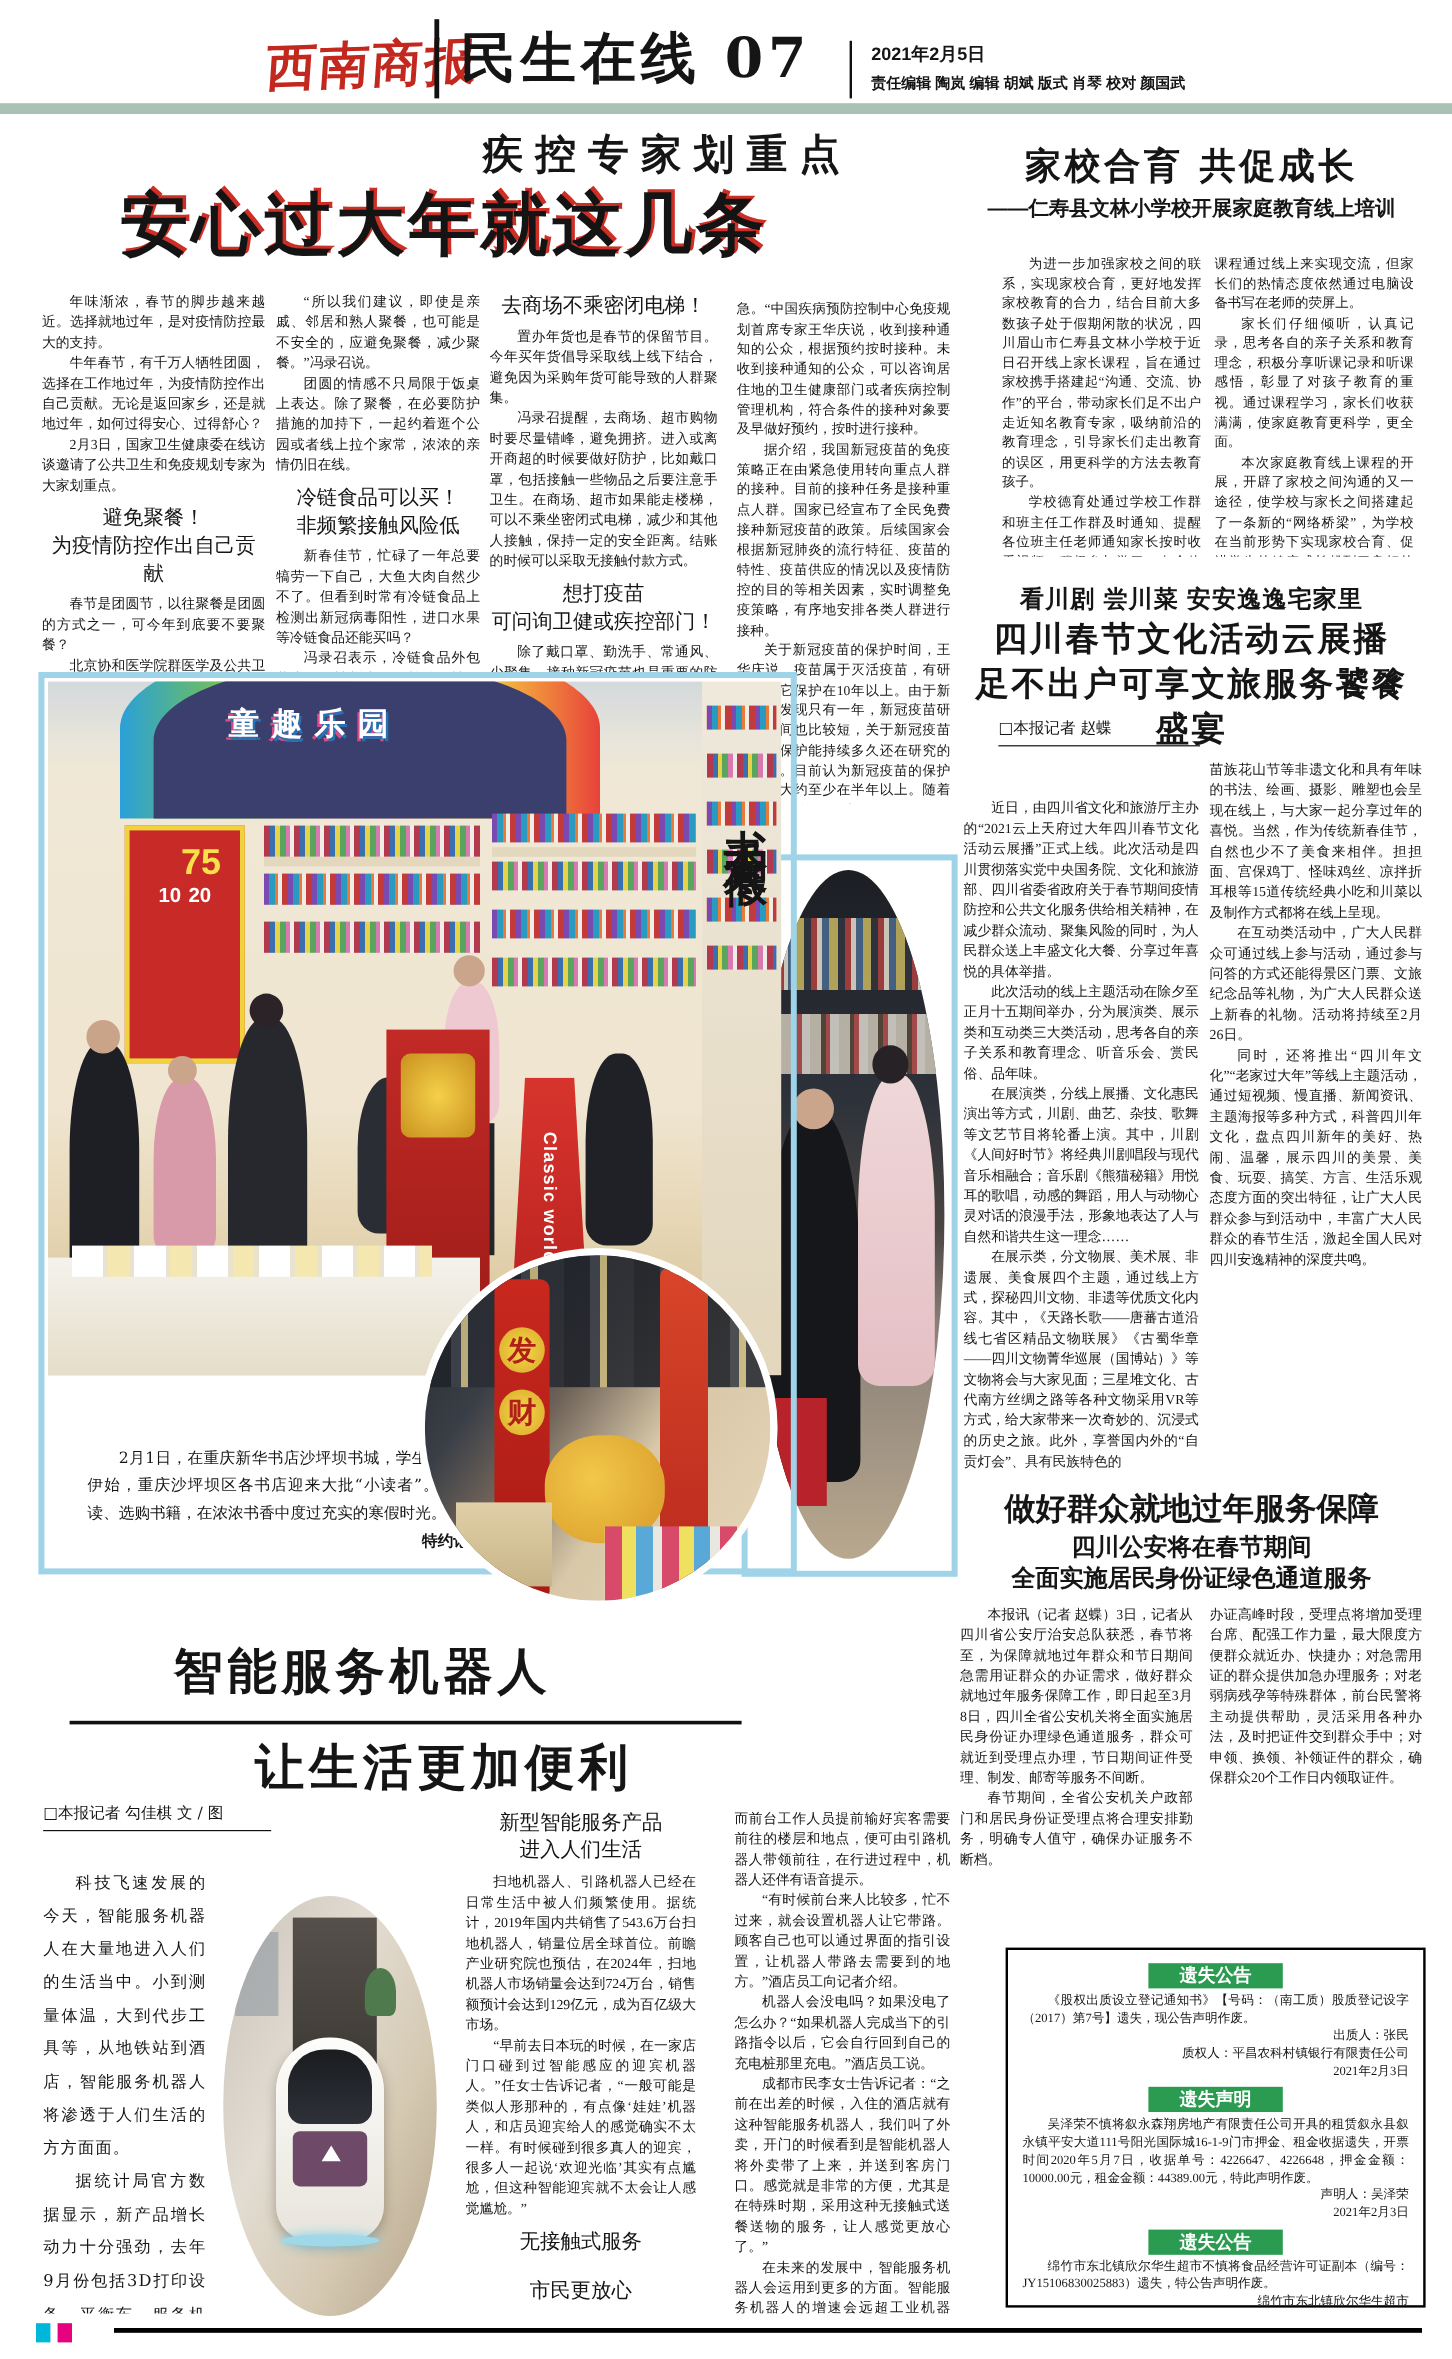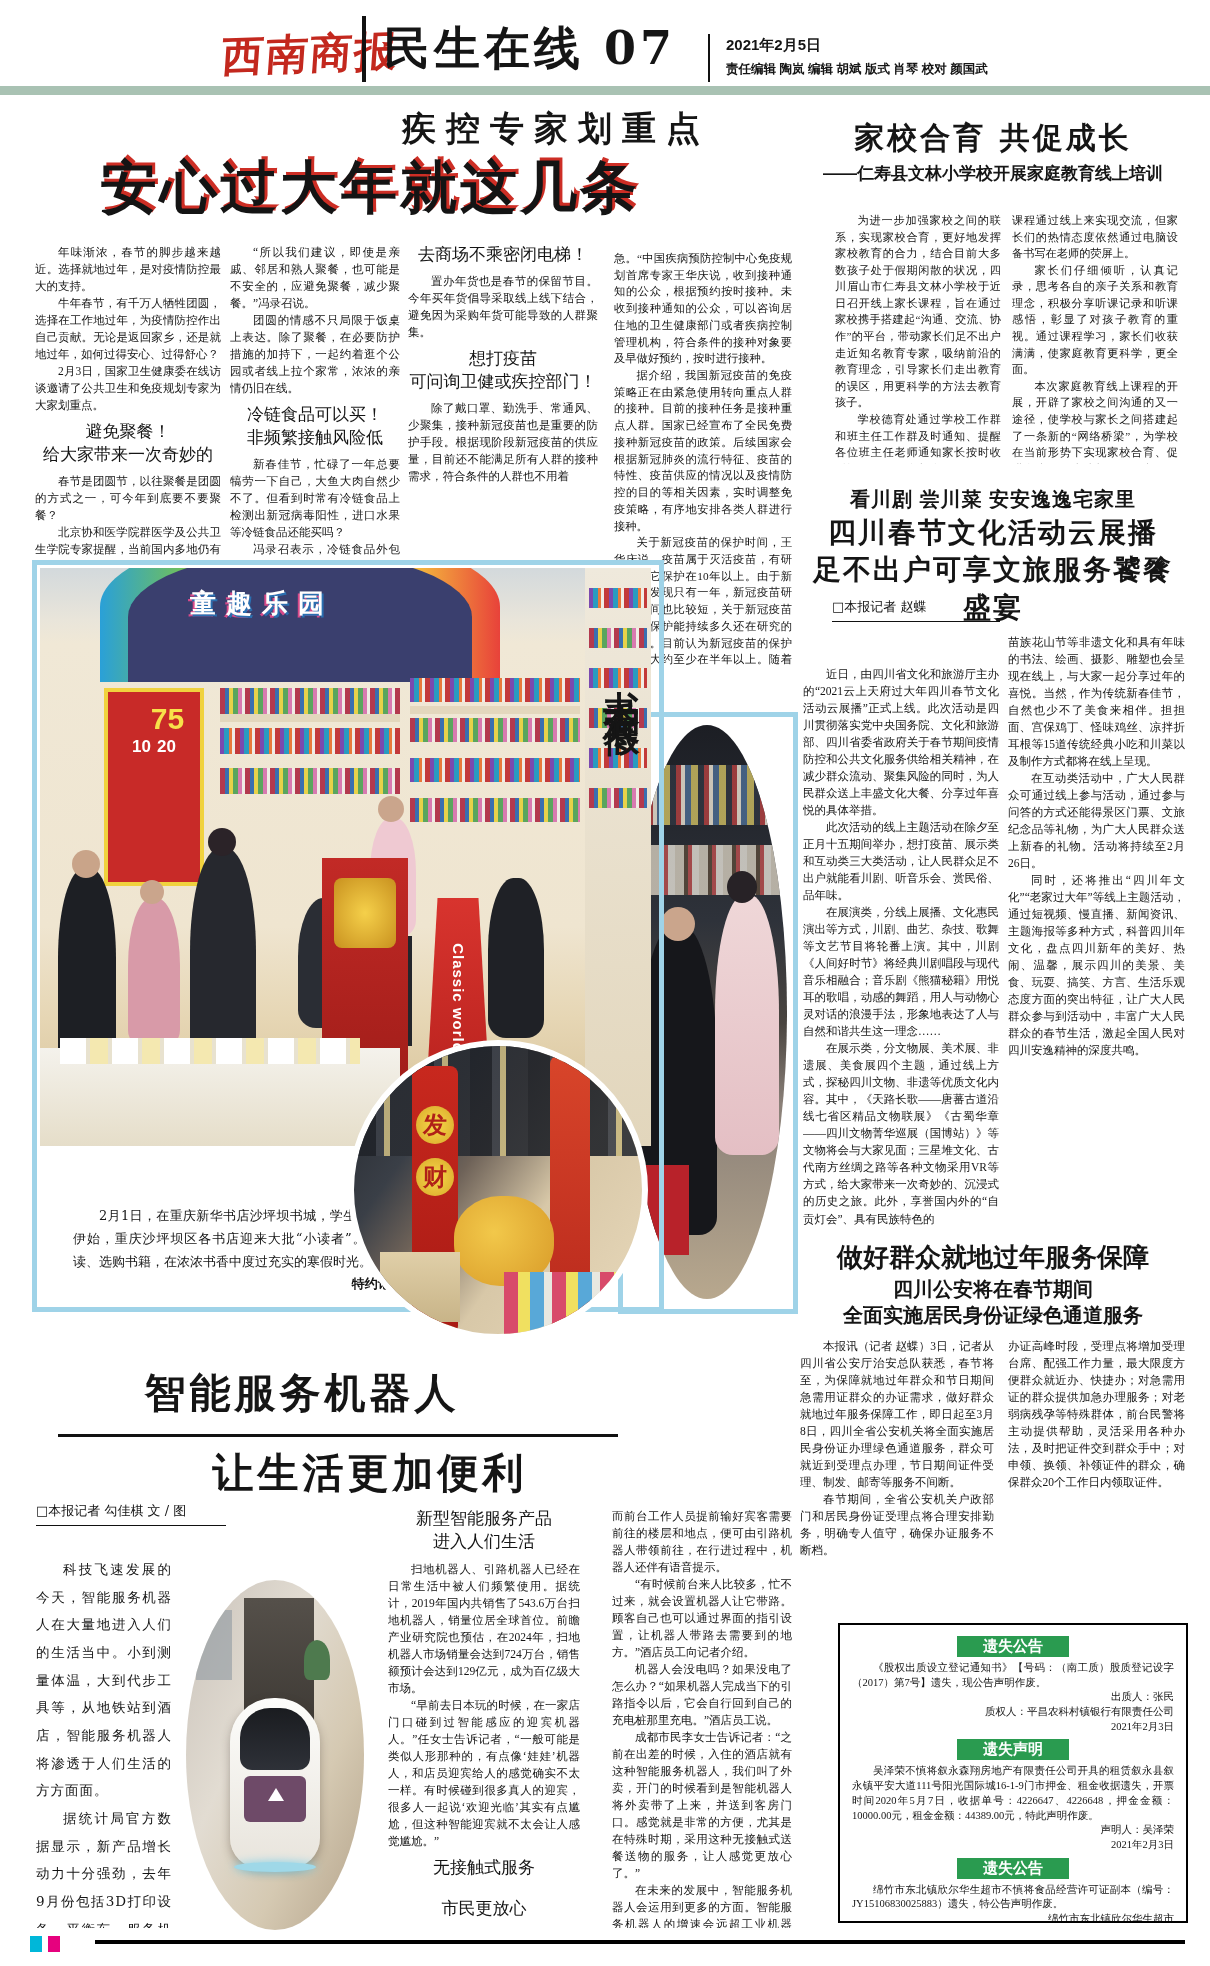--- a/index.html
+++ b/index.html
@@ -93,37 +93,38 @@
   <div class="abs green-bar" style="left:0;top:86px;width:1210px;height:9px;"></div>
 
   <div class="abs kicker" style="left:30px;top:106px;width:680px;">疾控专家划重点</div>
   <div class="abs big-head" style="left:20px;top:150px;width:700px;">安心过大年就这几条</div>
 
   <div class="bodycol" style="left:35px;top:244px;width:186px;height:316px;">
     <p>年味渐浓，春节的脚步越来越近。选择就地过年，是对疫情防控最大的支持。</p>
     <p>牛年春节，有千万人牺牲团圆，选择在工作地过年，为疫情防控作出自己贡献。无论是返回家乡，还是就地过年，如何过得安心、过得舒心？</p>
     <p>2月3日，国家卫生健康委在线访谈邀请了公共卫生和免疫规划专家为大家划重点。</p>
     <div class="colsub">避免聚餐！</div>
-    <div class="colsub" style="margin-top:0;">给大家带来一次奇妙的</div>
+    <div class="colsub" style="margin-top:0;">为疫情防控作出自己贡献</div>
     <p style="margin-top:6px;">春节是团圆节，以往聚餐是团圆的方式之一，可今年到底要不要聚餐？</p>
     <p>北京协和医学院群医学及公共卫生学院专家提醒，当前国内多地仍有零星散发病例，无症状感染者可能存在，聚集性活动有一定风险，没有必要的聚会要尽量取消。</p>
   </div>
 
   <div class="bodycol" style="left:230px;top:244px;width:170px;height:316px;">
     <p>“所以我们建议，即使是亲戚、邻居和熟人聚餐，也可能是不安全的，应避免聚餐，减少聚餐。”冯录召说。</p>
     <p>团圆的情感不只局限于饭桌上表达。除了聚餐，在必要防护措施的加持下，一起约着逛个公园或者线上拉个家常，浓浓的亲情仍旧在线。</p>
     <div class="colsub">冷链食品可以买！</div>
     <div class="colsub" style="margin-top:0;">非频繁接触风险低</div>
     <p style="margin-top:6px;">新春佳节，忙碌了一年总要犒劳一下自己，大鱼大肉自然少不了。但看到时常有冷链食品上检测出新冠病毒阳性，进口水果等冷链食品还能买吗？</p>
     <p>冯录召表示，冷链食品外包装上的阳性样本只是核酸阳性，非频繁接触风险较低，通过接触冷链食品感染的几率是非常低的，做好手卫生、通过正规渠道购买即可放心食用。</p>
   </div>
 
   <div class="bodycol" style="left:408px;top:244px;width:190px;height:316px;">
     <div class="colsub first">去商场不乘密闭电梯！</div>
     <p style="margin-top:6px;">置办年货也是春节的保留节目。今年买年货倡导采取线上线下结合，避免因为采购年货可能导致的人群聚集。</p>
+    <p>冯录召提醒，去商场、超市购物时要尽量错峰，避免拥挤。进入或离开商超的时候要做好防护，比如戴口罩，包括接触一些物品之后要注意手卫生。在商场、超市如果能走楼梯，可以不乘坐密闭式电梯，减少和其他人接触，保持一定的安全距离。结账的时候可以采取无接触付款方式。</p>
     <div class="colsub">想打疫苗</div>
     <div class="colsub" style="margin-top:0;">可问询卫健或疾控部门！</div>
     <p style="margin-top:6px;">除了戴口罩、勤洗手、常通风、少聚集，接种新冠疫苗也是重要的防护手段。根据现阶段新冠疫苗的供应量，目前还不能满足所有人群的接种需求，符合条件的人群也不用着</p>
   </div>
 
   <div class="bodycol" style="left:614px;top:250px;width:178px;height:420px;font-size:11.3px;">
     <p style="text-indent:0;">急。“中国疾病预防控制中心免疫规划首席专家王华庆说，收到接种通知的公众，根据预约按时接种。未收到接种通知的公众，可以咨询居住地的卫生健康部门或者疾病控制管理机构，符合条件的接种对象要及早做好预约，按时进行接种。</p>
     <p>据介绍，我国新冠疫苗的免疫策略正在由紧急使用转向重点人群的接种。目前的接种任务是接种重点人群。国家已经宣布了全民免费接种新冠疫苗的政策。后续国家会根据新冠肺炎的流行特征、疫苗的特性、疫苗供应的情况以及疫情防控的目的等相关因素，实时调整免疫策略，有序地安排各类人群进行接种。</p>
     <p>关于新冠疫苗的保护时间，王华庆说，疫苗属于灭活疫苗，有研究显示它保护在10年以上。由于新冠病毒发现只有一年，新冠疫苗研究的时间也比较短，关于新冠疫苗接种后保护能持续多久还在研究的过程中。目前认为新冠疫苗的保护持久性大约至少在半年以上。随着研究的深入，对它会有更多的认识。</p>
 
@@ -142,21 +143,21 @@
     <p>本次家庭教育线上课程的开展，开辟了家校之间沟通的又一途径，使学校与家长之间搭建起了一条新的“网络桥梁”，为学校在当前形势下实现家校合育、促进学生的健康成长起到了良好的促进作用，为后续家长课程的有效开展奠定了基础。</p>
 
   </div>
 
   <div class="abs wl-k1" style="left:800px;top:486px;width:386px;">看川剧  尝川菜  安安逸逸宅家里</div>
   <div class="abs wl-k2" style="left:800px;top:514px;width:386px;">四川春节文化活动云展播</div>
   <div class="abs wl-k2" style="left:800px;top:551px;width:386px;">足不出户可享文旅服务饕餮盛宴</div>
   <div class="abs byline" style="left:832px;top:598px;width:168px;">□本报记者  赵蝶</div>
   <div class="bodycol" style="left:803px;top:634px;width:196px;height:598px;margin-top:32px;">
     <p>近日，由四川省文化和旅游厅主办的“2021云上天府过大年四川春节文化活动云展播”正式上线。此次活动是四川贯彻落实党中央国务院、文化和旅游部、四川省委省政府关于春节期间疫情防控和公共文化服务供给相关精神，在减少群众流动、聚集风险的同时，为人民群众送上丰盛文化大餐、分享过年喜悦的具体举措。</p>
-    <p>此次活动的线上主题活动在除夕至正月十五期间举办，想打疫苗、展示类和互动类三大类活动，让人民群众足不出户就能看川剧、听音乐会、赏民俗、品年味。</p>
+    <p>此次活动的线上主题活动在除夕至正月十五期间举办，分为展演类、展示类和互动类三大类活动，思考各自的亲子关系和教育理念、听音乐会、赏民俗、品年味。</p>
     <p>在展演类，分线上展播、文化惠民演出等方式，川剧、曲艺、杂技、歌舞等文艺节目将轮番上演。其中，川剧《人间好时节》将经典川剧唱段与现代音乐相融合；音乐剧《熊猫秘籍》用悦耳的歌唱，动感的舞蹈，用人与动物心灵对话的浪漫手法，形象地表达了人与自然和谐共生这一理念……</p>
     <p>在展示类，分文物展、美术展、非遗展、美食展四个主题，通过线上方式，探秘四川文物、非遗等优质文化内容。其中，《天路长歌——唐蕃古道沿线七省区精品文物联展》《古蜀华章——四川文物菁华巡展（国博站）》等文物将会与大家见面；三星堆文化、古代南方丝绸之路等各种文物采用VR等方式，给大家带来一次奇妙的、沉浸式的历史之旅。此外，享誉国内外的“自贡灯会”、具有民族特色的</p>
   </div>
   <div class="bodycol" style="left:1008px;top:634px;width:177px;height:598px;">
     <p style="text-indent:0;">苗族花山节等非遗文化和具有年味的书法、绘画、摄影、雕塑也会呈现在线上，与大家一起分享过年的喜悦。当然，作为传统新春佳节，自然也少不了美食来相伴。担担面、宫保鸡丁、怪味鸡丝、凉拌折耳根等15道传统经典小吃和川菜以及制作方式都将在线上呈现。</p>
     <p>在互动类活动中，广大人民群众可通过线上参与活动，通过参与问答的方式还能得景区门票、文旅纪念品等礼物，为广大人民群众送上新春的礼物。活动将持续至2月26日。</p>
     <p>同时，还将推出“四川年文化”“老家过大年”等线上主题活动，通过短视频、慢直播、新闻资讯、主题海报等多种方式，科普四川年文化，盘点四川新年的美好、热闹、温馨，展示四川的美景、美食、玩耍、搞笑、方言、生活乐观态度方面的突出特征，让广大人民群众参与到活动中，丰富广大人民群众的春节生活，激起全国人民对四川安逸精神的深度共鸣。</p>
   </div>
 
   <div class="abs blue-frame" style="left:618px;top:712px;width:170px;height:592px;">

